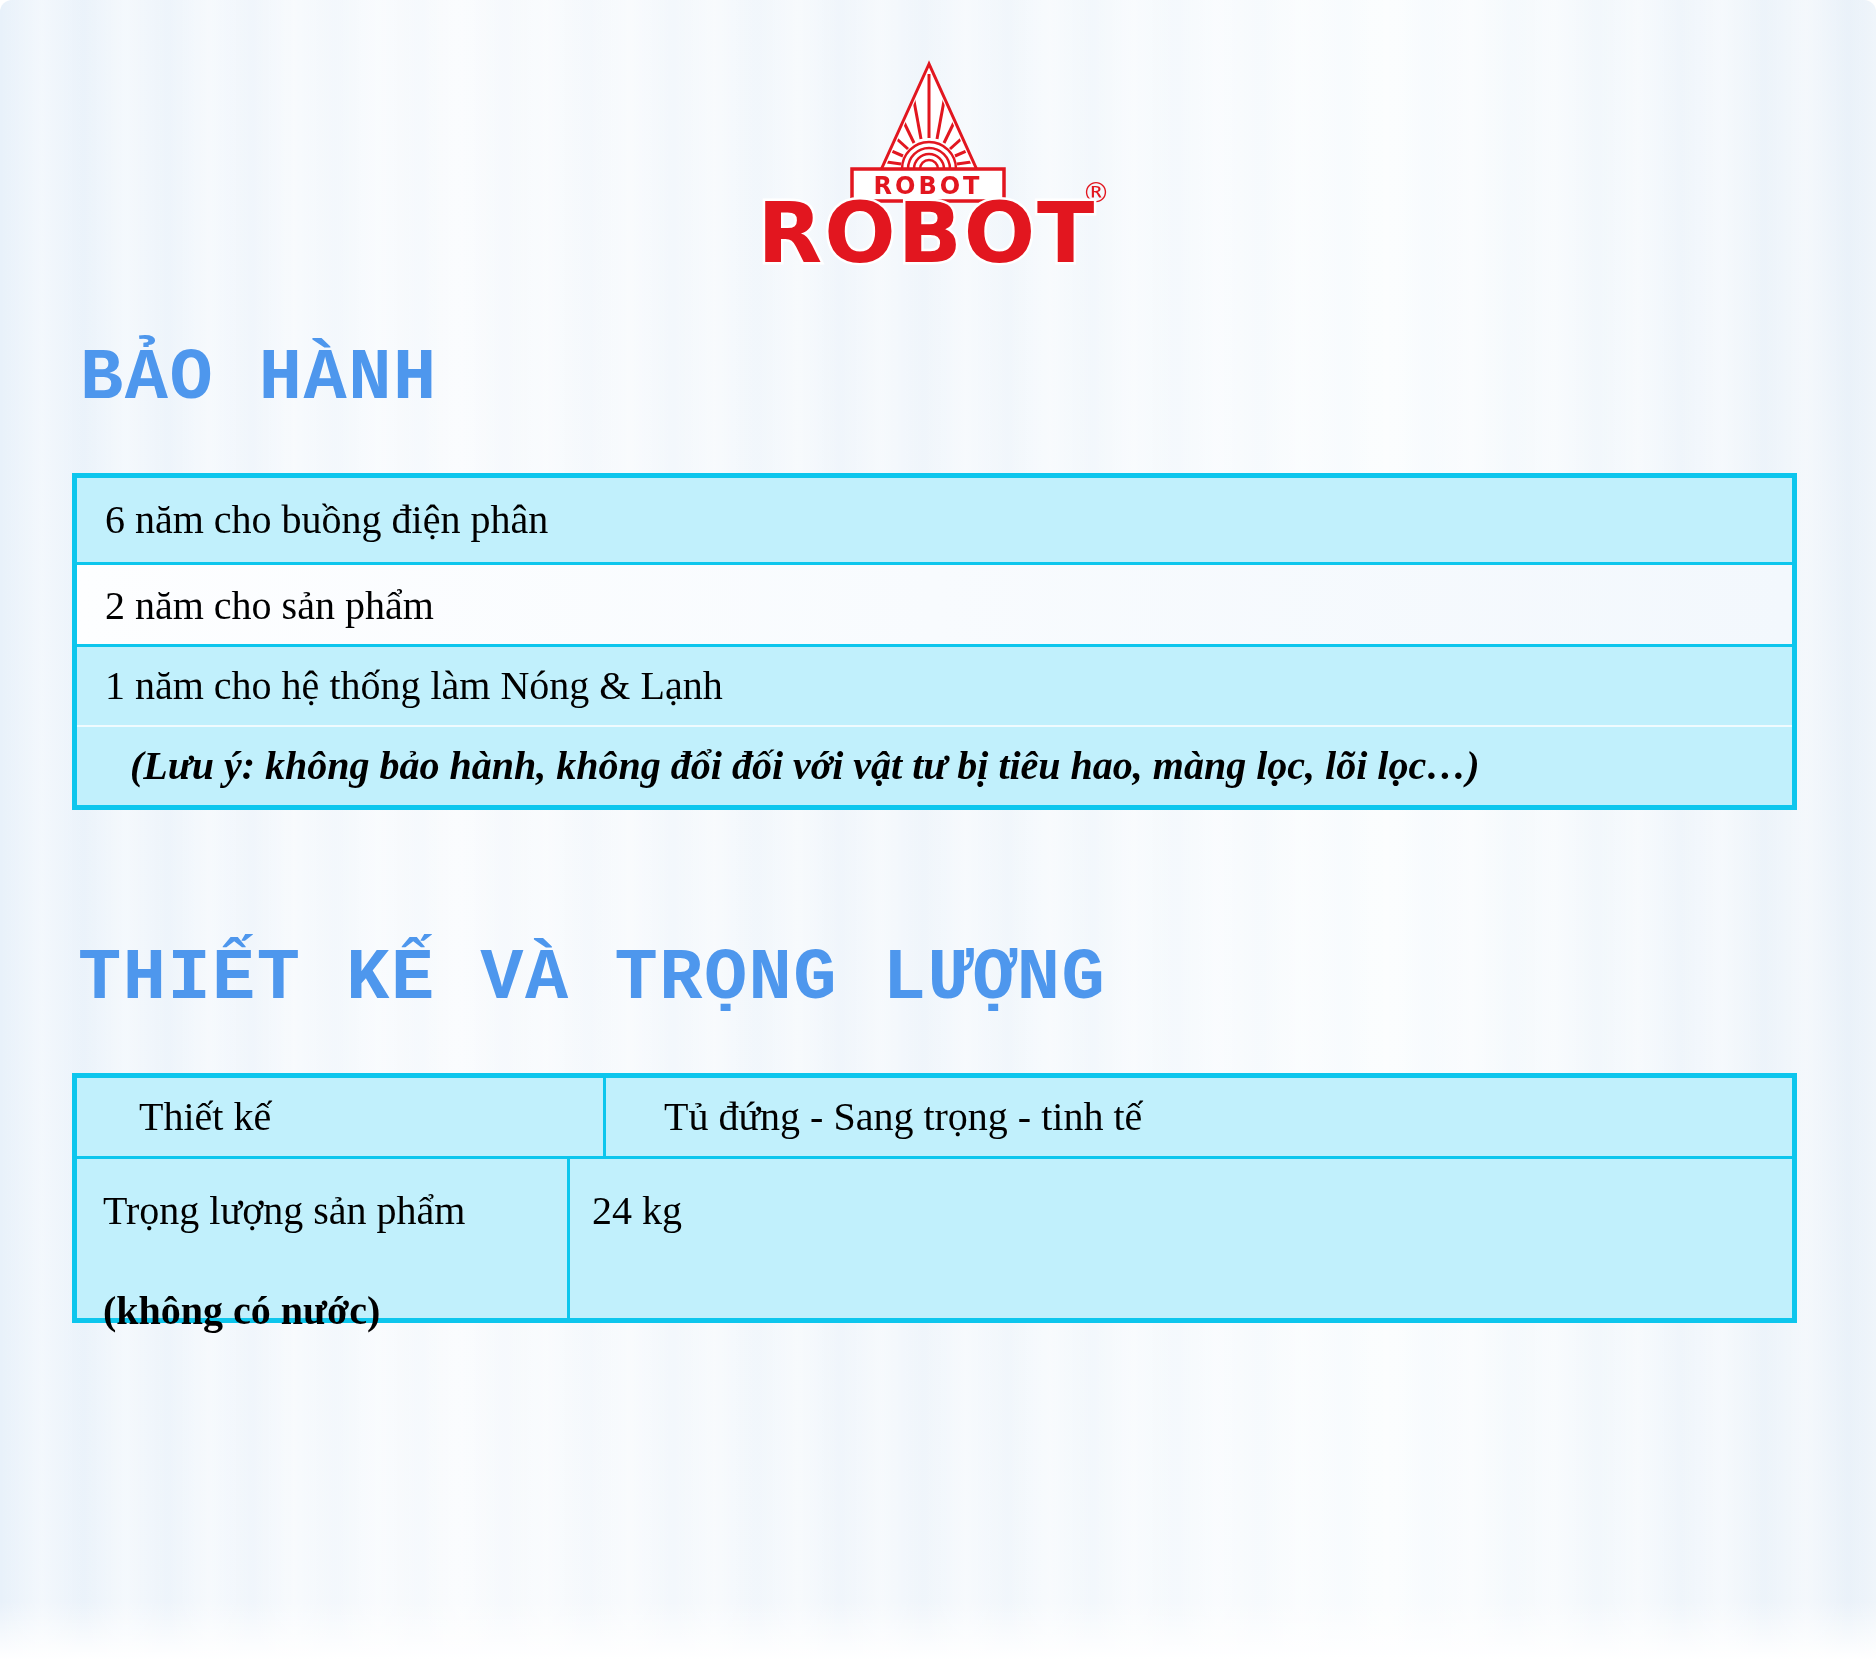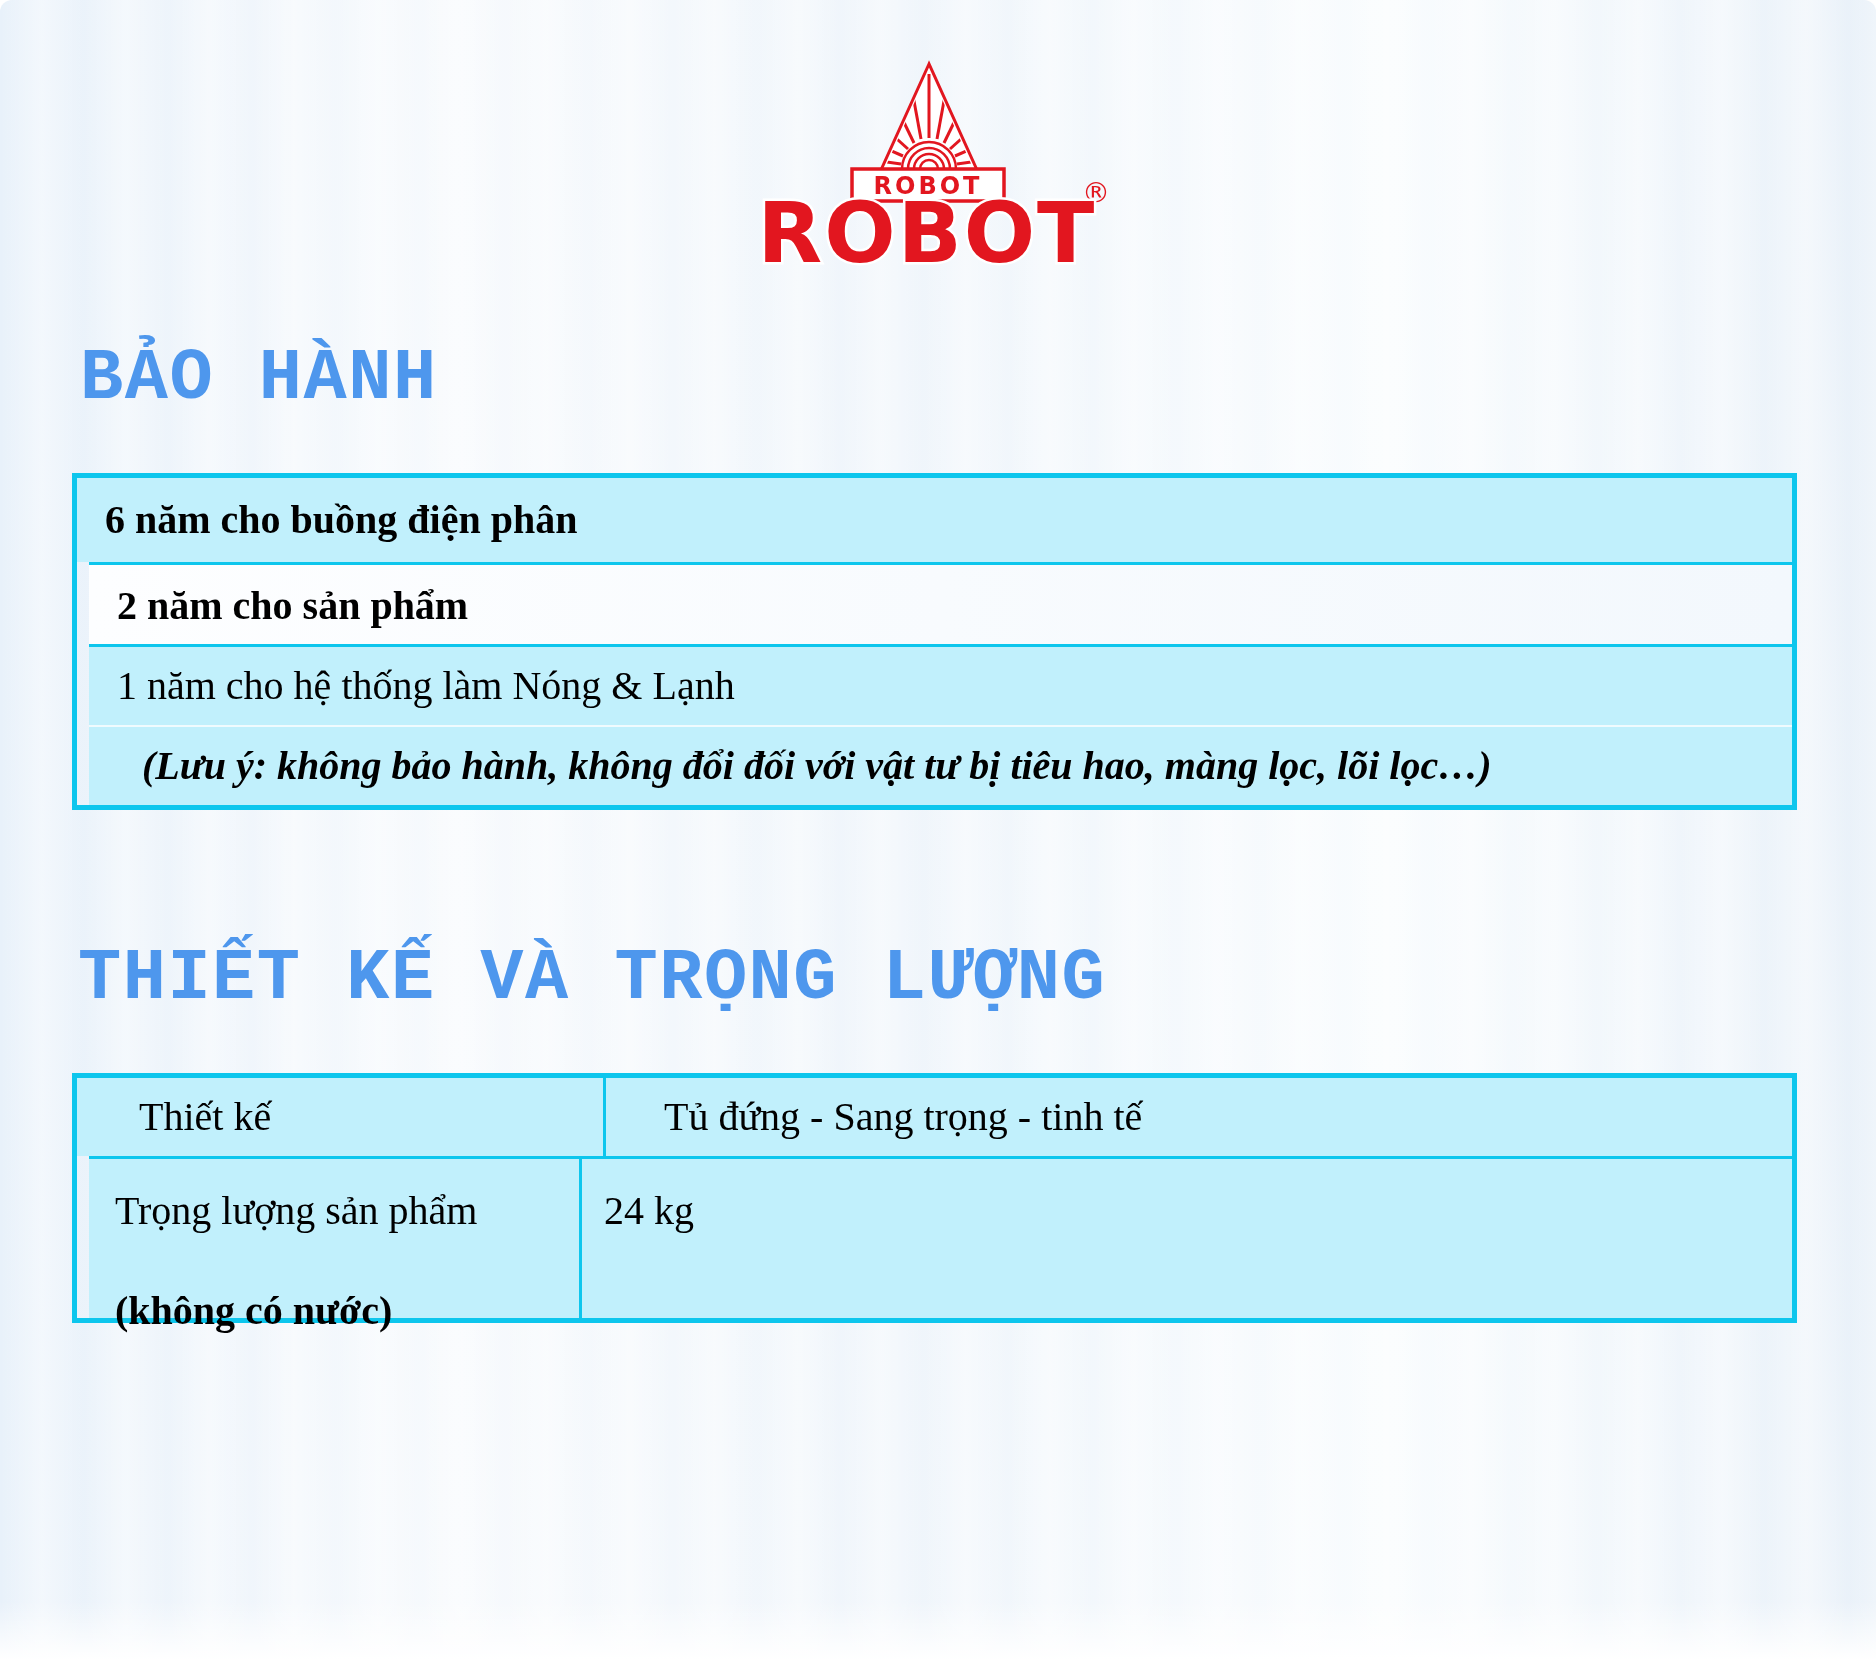--- a/index.html
+++ b/index.html
@@ -40,26 +40,26 @@
     border:5px solid #0dc6ed;
     box-sizing:border-box;
     font-family:"Liberation Serif", serif;
     font-size:40px;
     color:#000;
   }
   .t-warranty{top:473px;}
   .t-design{top:1073px;}
 
   .row{box-sizing:border-box;}
-  .row + .row{border-top:3px solid #0dc6ed;margin-left:12px;}
+  .row + .row{border-top:3px solid #0dc6ed;}
   .bg-blue{background:#c1f0fc;}
   .bg-light{background:linear-gradient(90deg,#fdfeff 0%,#f3f8fd 100%);}
 
   
-  .w-row{padding-left:28px; white-space:nowrap; overflow:hidden;font-weight:bold;}
+  .w-row{padding-left:28px; white-space:nowrap; overflow:hidden;}
   .w-row-1{height:84px; line-height:84px;}
   .w-row-2{height:82px; line-height:82px;}
   .w-line-1{height:78px; line-height:78px; padding-left:28px; white-space:nowrap;}
   .w-note{
     height:78px; line-height:78px; padding-left:53px;
     border-top:2px solid rgba(255,255,255,0.75);
     font-weight:bold; font-style:italic; white-space:nowrap;
   }
 
   

